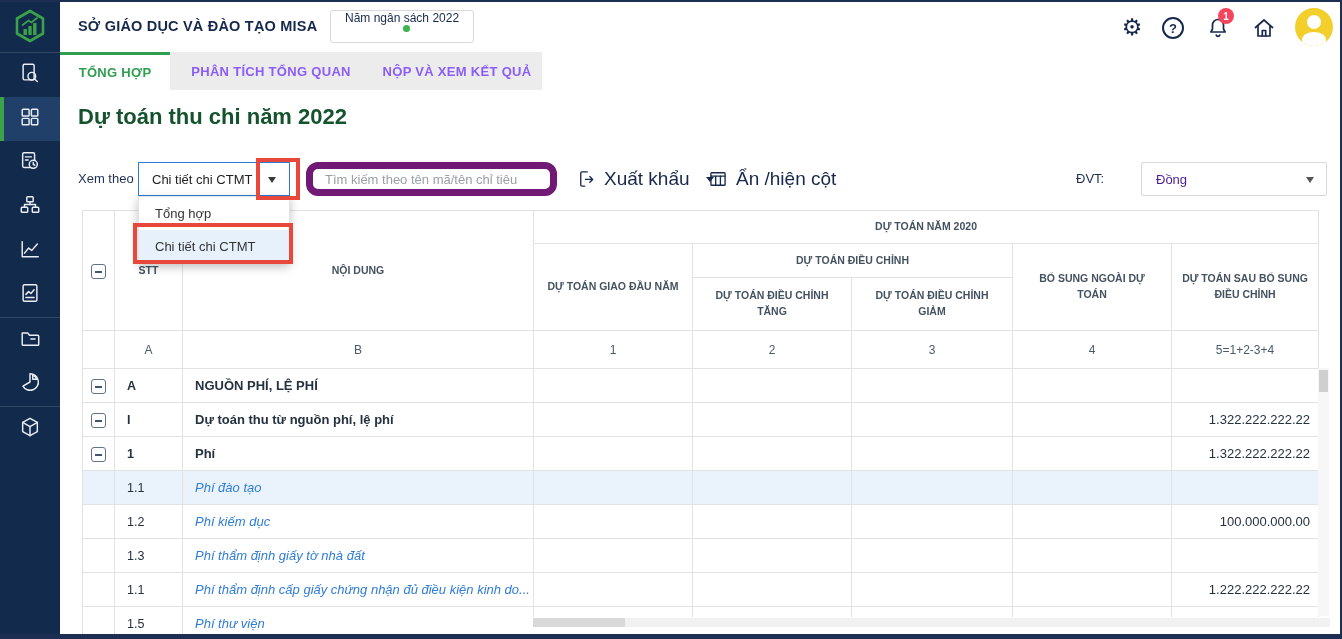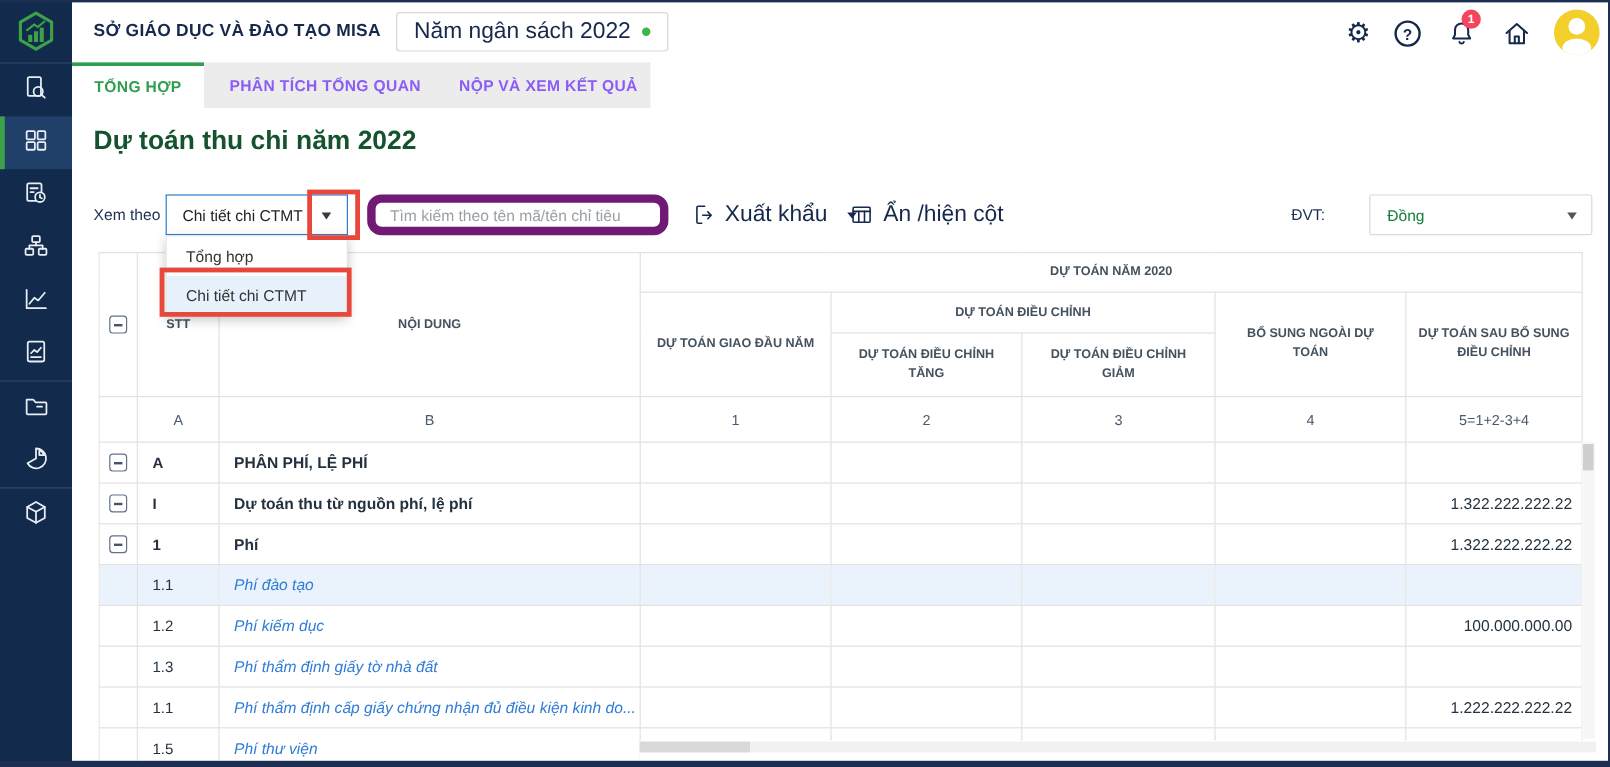--- a/index.html
+++ b/index.html
@@ -19,21 +19,21 @@
   .nav-item{height:44px;display:flex;align-items:center;justify-content:center;position:relative;cursor:pointer;}
   .nav-item.active{background:#20406a;}
   .nav-item.active::before{content:"";position:absolute;left:0;top:0;bottom:0;width:4px;background:#3ba24a;}
   .nav-divider{height:0;border-top:1px solid rgba(255,255,255,.14);}
   .nav-item svg{stroke:#e9eef5;fill:none;stroke-width:1.6;stroke-linecap:round;stroke-linejoin:round;}
 
   
   .topbar{position:absolute;left:60px;top:2px;width:1280px;height:50px;background:#fff;}
   .org-title{position:absolute;left:18px;top:16px;font-size:14.5px;font-weight:bold;color:#16294d;letter-spacing:.2px;}
   .year-btn{position:absolute;left:270px;top:8px;height:33px;padding:0 14px;border:1px solid #d8d8d8;border-radius:3px;
-    display:flex;align-items:center;font-size:19px;color:#16294d;background:#fff;cursor:pointer;}
+    display:flex;align-items:center;font-size:12px;color:#16294d;background:#fff;cursor:pointer;flex-direction:column;}
   .green-dot{width:7px;height:7px;border-radius:50%;background:#3cb54a;margin-left:9px;}
   .top-icon{position:absolute;top:14px;width:24px;height:24px;display:flex;align-items:center;justify-content:center;cursor:pointer;}
   .top-icon svg{stroke:#16294d;fill:none;stroke-width:1.7;stroke-linecap:round;stroke-linejoin:round;}
   .gear{left:1058px;top:10px;font-size:23px;color:#16294d;line-height:24px;width:28px;height:30px;text-align:center;}
   .help{left:1102px;width:22px;height:22px;top:15px;border:2px solid #16294d;border-radius:50%;
     font-size:13px;font-weight:bold;color:#16294d;display:flex;align-items:center;justify-content:center;}
   .bell{left:1146px;}
   .badge{position:absolute;left:1158px;top:6px;min-width:16px;height:16px;border-radius:8px;background:#f5455c;color:#fff;
     font-size:10px;font-weight:bold;display:flex;align-items:center;justify-content:center;padding:0 4px;z-index:5;}
   .home{left:1192px;}
@@ -66,21 +66,21 @@
     font-size:13px;color:#444;padding:0 12px;outline:none;background:#fff;}
   .search-box::placeholder{color:#9aa0a6;}
   .tool-btn{position:absolute;top:162px;height:34px;display:flex;align-items:center;cursor:pointer;font-size:19px;color:#16294d;}
   .tool-btn svg{stroke:#16294d;fill:none;stroke-width:1.6;stroke-linecap:round;stroke-linejoin:round;margin-right:8px;}
   .export-btn{left:576px;}
   .export-btn .caret{margin-left:16px;border-top-color:#16294d;border-left-width:4px;border-right-width:4px;border-top-width:5px;}
   .cols-btn{left:708px;}
   .unit-label{left:1076px;top:171px;}
   .select2{position:absolute;left:1141px;top:162px;width:186px;height:34px;border:1px solid #d9d9d9;border-radius:2px;background:#fff;
     display:flex;align-items:center;cursor:pointer;}
-  .select2 .val{padding-left:14px;font-size:13px;color:#15803d;}
+  .select2 .val{padding-left:14px;font-size:13px;color:#4c1d95;}
   .select2 .caret{position:absolute;right:12px;top:14px;border-top-color:#555;}
 
   
   .menu{position:absolute;left:138px;top:196px;width:152px;background:#fff;z-index:60;
     box-shadow:0 3px 9px rgba(0,0,0,.25);border:1px solid #e4e4e4;}
   .menu-item{height:33px;display:flex;align-items:center;padding-left:16px;font-size:13px;color:#333;cursor:pointer;}
   .menu-item.hl{background:#e7f1fb;}
 
   
   .ann{position:absolute;border:4px solid #e8473c;z-index:70;pointer-events:none;}
@@ -304,21 +304,21 @@
           <td>2</td>
             <td>3</td>
           <td>4</td>
             <td>5=1+2-3+4</td>
         </tr>
       </thead>
       <tbody>
         <tr class="r r-bold">
           <td class="exp"><span class="minus"></span></td>
           <td class="stt">A</td>
-          <td class="name">PHÂN PHÍ, LỆ PHÍ</td>
+          <td class="name">NGUỒN PHÍ, LỆ PHÍ</td>
           <td class="num"></td>
             <td class="num"></td>
             <td class="num"></td>
             <td class="num"></td>
             <td class="num"></td>
         </tr>
         <tr class="r r-bold">
           <td class="exp"><span class="minus"></span></td>
           <td class="stt">I</td>
           <td class="name">Dự toán thu từ nguồn phí, lệ phí</td>

